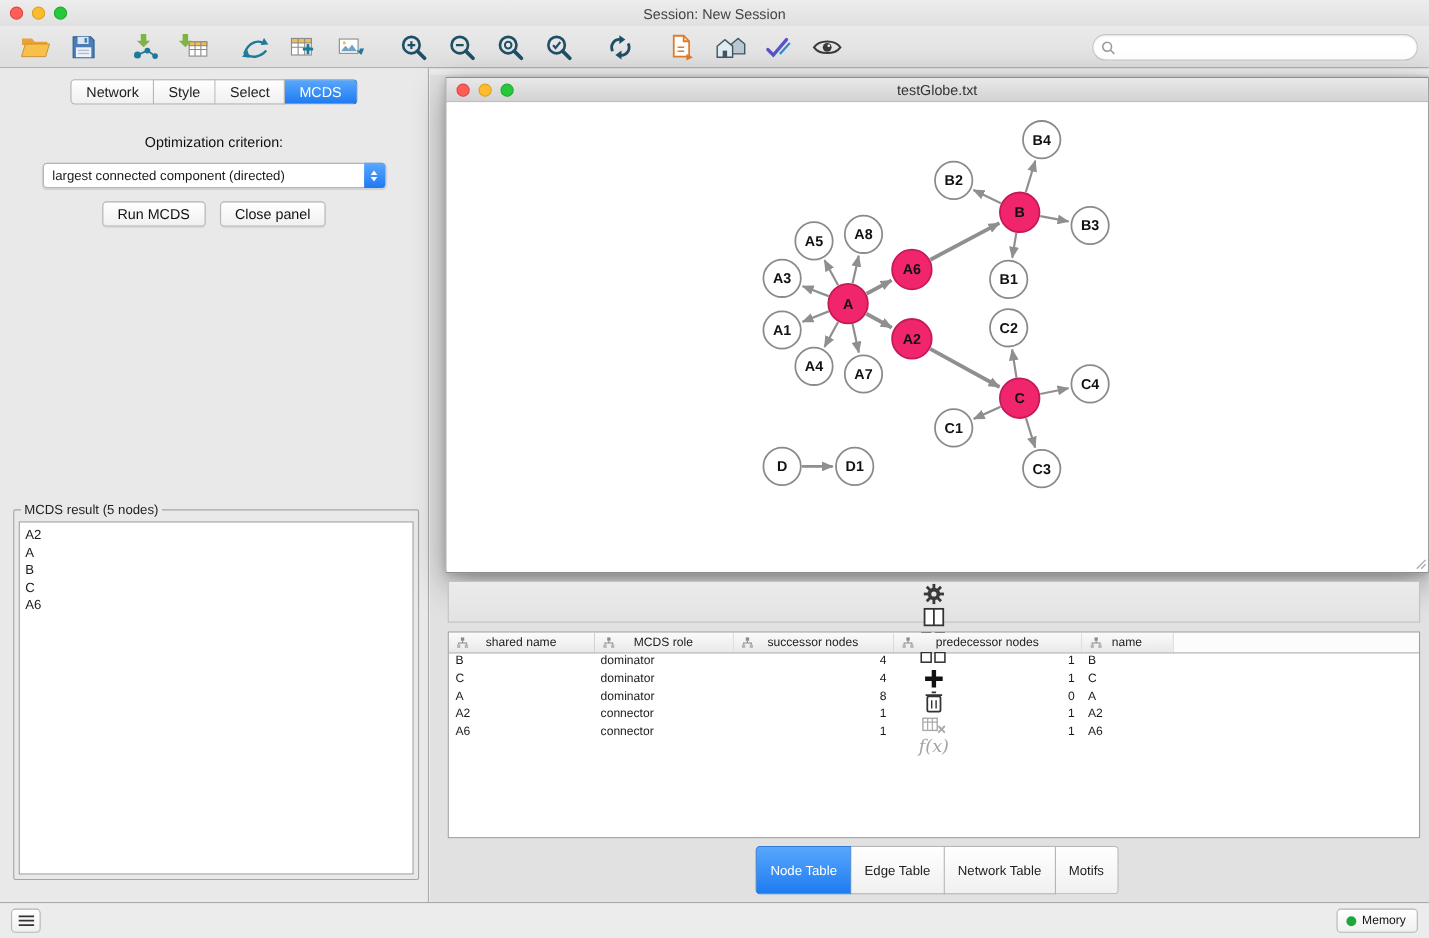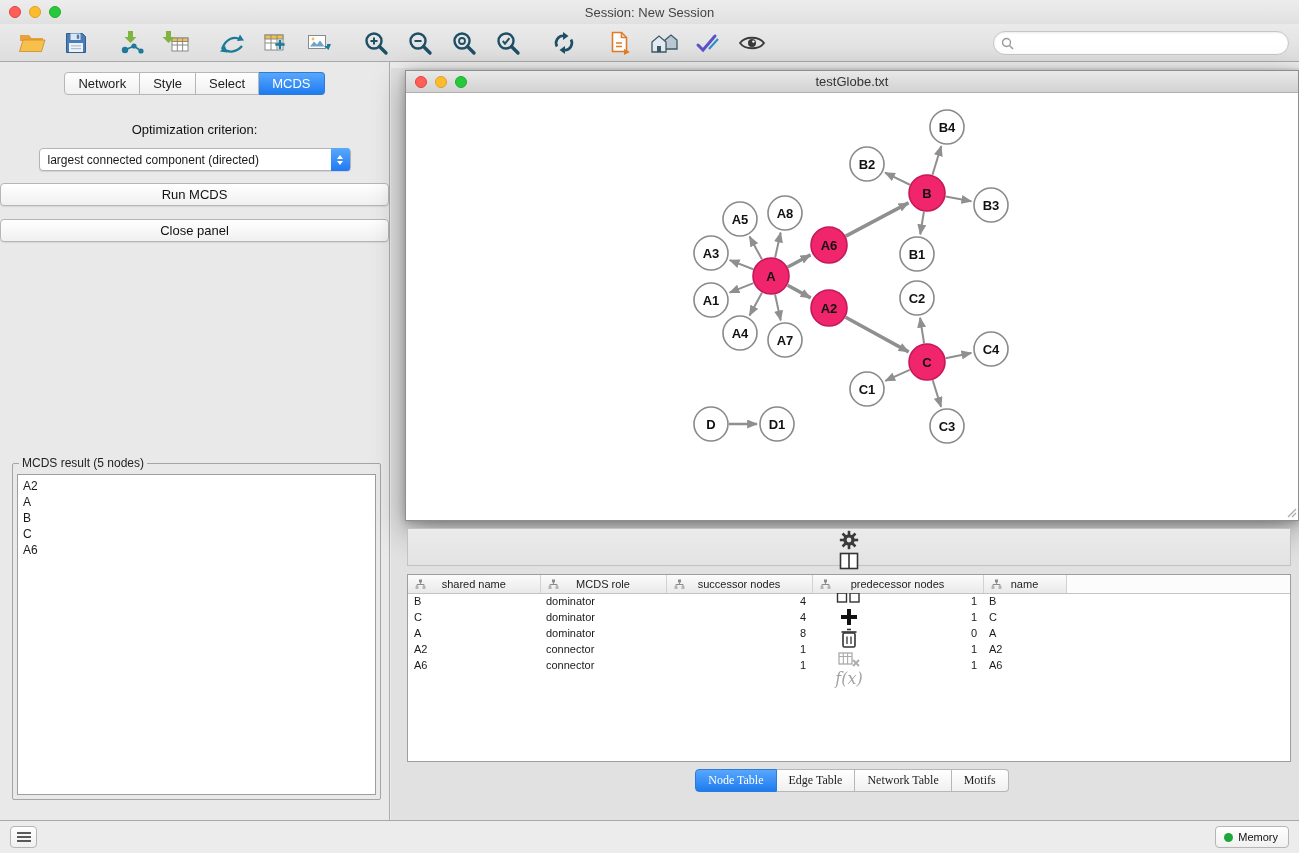--- a/index.html
+++ b/index.html
@@ -55,21 +55,21 @@
     border:1px solid #B4B4B4; border-radius:4px; display:flex; align-items:center;
     box-shadow:0 1px 1px rgba(0,0,0,0.1); }
   .dropdown .val { flex:1; font-size:12px; padding-left:8px; white-space:nowrap; overflow:hidden; }
   .dd-stepper { width:19px; height:23px; background:linear-gradient(#5AA9FC,#2078F4);
     border-radius:0 3px 3px 0; display:flex; flex-direction:column; align-items:center;
     justify-content:center; gap:2px; }
   .arr-up { width:0; height:0; border-left:3.5px solid transparent; border-right:3.5px solid transparent;
     border-bottom:4px solid #fff; }
   .arr-dn { width:0; height:0; border-left:3.5px solid transparent; border-right:3.5px solid transparent;
     border-top:4px solid #fff; }
-  .cp-buttons { display:flex; justify-content:center; gap:13px; margin-top:12px;flex-direction:column; }
+  .cp-buttons { display:flex; justify-content:center; gap:13px; margin-top:12px; }
   .mac-btn { font-size:13px; padding:3px 13px; background:linear-gradient(#FFFFFF,#F0F0F0);
     border:1px solid #B6B6B6; border-radius:4px; color:#111; box-shadow:0 1px 1px rgba(0,0,0,0.08); }
 
   .result-box { position:absolute; left:12px; right:8px; top:394px; bottom:20px;
     border:1px solid #A5A5A5; border-radius:2px; padding:4px; }
   .result-box legend { font-size:12px; color:#222; padding:0 3px; margin-left:2px; }
   .result-list { width:100%; height:100%; background:#fff; border:1px solid #9E9E9E;
     font-size:12px; padding:3px 5px; overflow:auto; }
   .result-item { line-height:16px; }
 
@@ -101,21 +101,21 @@
     border-bottom:1px solid #C4C4C4; position:relative; text-align:center; }
   table.node-table th.filler { background:#FCFCFC; border-right:none; }
   table.node-table th .hdr-ic { position:absolute; left:7px; top:4px; }
   table.node-table td { height:16px; padding:0 6px; white-space:nowrap; overflow:hidden; }
   td.c0 { padding-left:10px; }
   td.c1 { padding-left:13px; }
   td.c2 { text-align:right; padding-right:10px; }
   td.c3 { text-align:right; padding-right:48px; }
   td.c4 { padding-left:12px; }
   .tp-tabs { margin-top:7px; }
-  .tp-tabs .seg-tab { font-size:12px; padding:3px 12px;font-family:Liberation Serif, serif; }
+  .tp-tabs .seg-tab { font-size:12px; padding:14px 12px; }
 
   
   .statusbar { position:absolute; left:0; right:0; bottom:0; height:33px;
     background:#ECECEC; border-top:1px solid #A9A9A9; }
   .list-btn { position:absolute; left:10px; top:5px; width:27px; height:22px;
     border:1px solid #B6B6B6; border-radius:4px; background:linear-gradient(#FFF,#F0F0F0);
     display:flex; align-items:center; justify-content:center; }
   .memory-btn { position:absolute; right:10px; top:5px; height:22px; padding:0 10px 0 8px;
     border:1px solid #B6B6B6; border-radius:4px; background:linear-gradient(#FFF,#F0F0F0);
     display:flex; align-items:center; gap:5px; font-size:11px; color:#111; }

